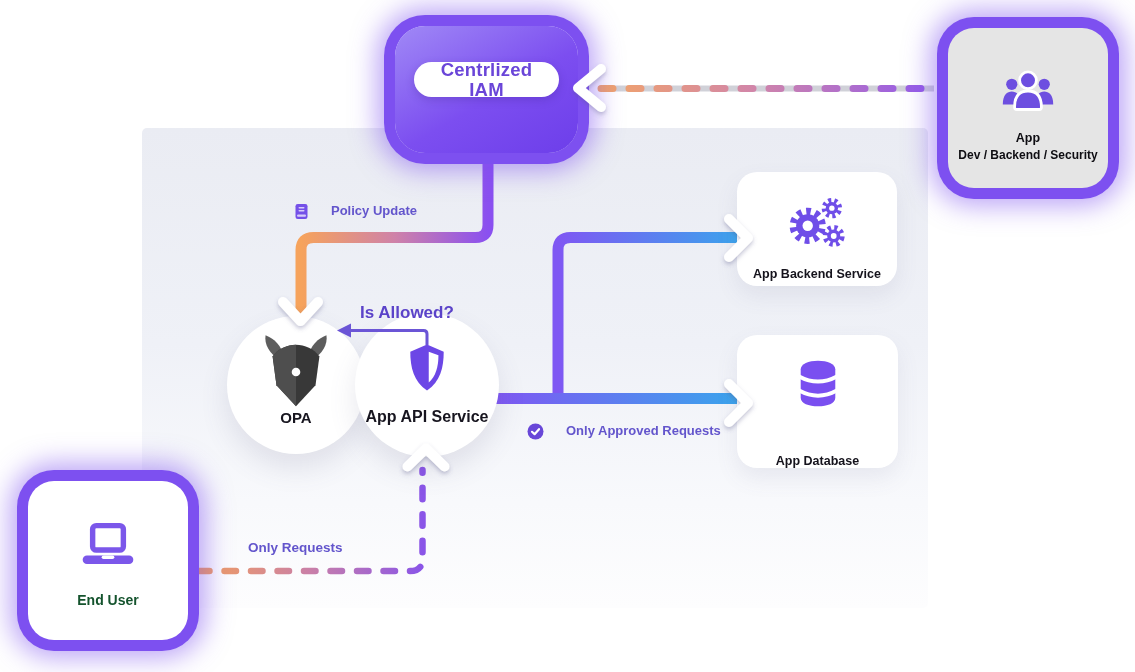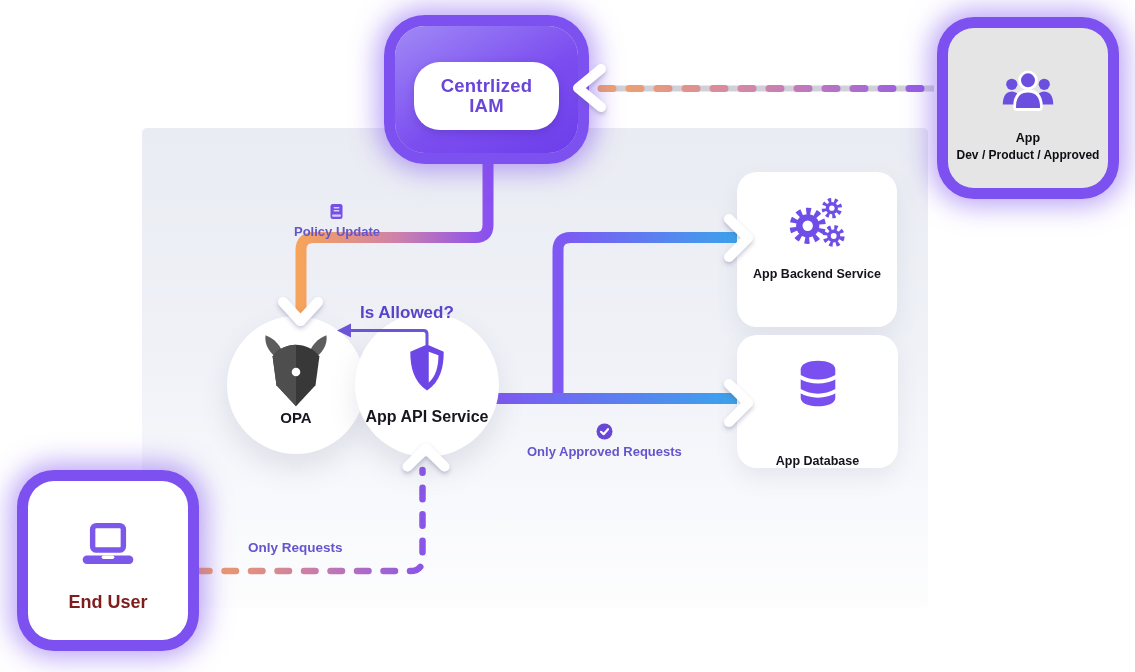--- a/index.html
+++ b/index.html
@@ -20,41 +20,41 @@
           box-shadow:0 14px 28px rgba(90,90,130,.14);}
   .opa-circle{left:227px;top:316px;width:138px;height:138px;z-index:3;padding-top:16px;box-sizing:border-box;}
   .api-circle{left:355px;top:313px;width:144px;height:144px;z-index:4;padding-top:29px;box-sizing:border-box;}
   .circle-label{font-weight:700;color:#17151f;}
   .opa-circle .circle-label{font-size:15px;margin-top:-3px;}
   .api-circle .circle-label{font-size:16px;margin-top:15px;}
 
   
   .card{background:#fff;border-radius:20px;z-index:4;display:flex;flex-direction:column;align-items:center;
         box-shadow:0 10px 22px rgba(100,100,140,.10);box-sizing:border-box;}
-  .backend-card{left:737px;top:172px;width:160px;height:155px;padding-top:25px;text-align:right;}
+  .backend-card{left:737px;top:172px;width:160px;height:114px;padding-top:25px;text-align:right;}
   .db-card{left:737px;top:335px;width:161px;height:133px;padding-top:24px;gap:28px;}
   .card-label{font-weight:700;font-size:12.5px;color:#15131c;margin-top:18px;white-space:nowrap;}
 
   
   .glow{border-radius:26px;z-index:5;box-sizing:border-box;display:flex;flex-direction:column;align-items:center;
         box-shadow:0 0 0 11px #7d50f0, 0 0 26px 18px rgba(124,78,240,.50);}
   .iam-box{left:395px;top:26px;width:183px;height:127px;border-radius:30px;
            background:linear-gradient(150deg,#a089f6 0%,#7c4ef0 55%,#6d3eea 100%);}
-  .iam-pill{left:19px;top:36px;width:145px;height:68px;border-radius:26px;background:#fff;
+  .iam-pill{left:19px;top:36px;width:145px;height:35px;border-radius:26px;background:#fff;
             display:flex;flex-direction:column;align-items:center;justify-content:center;
             box-shadow:0 3px 8px rgba(60,30,140,.25);}
   .iam-title{font-size:18.5px;font-weight:800;color:#6a45d8;line-height:1.06;letter-spacing:.2px;}
   .team-card{left:948px;top:28px;width:160px;height:160px;background:#e5e5e5;padding-top:40px;}
   .team-title{font-size:12.5px;font-weight:700;color:#0e0d12;margin-top:17px;}
   .team-sub{font-size:12px;font-weight:700;color:#0e0d12;margin-top:3px;white-space:nowrap;}
   .user-card{left:28px;top:481px;width:160px;height:159px;background:#fff;padding-top:41px;}
-  .user-label{font-size:18px;font-weight:700;color:#7f1d1d;margin-top:23px;}
-
-  
-  .flabel{z-index:6;display:flex;align-items:center;gap:4px;color:#6355cc;font-weight:700;white-space:nowrap;flex-direction:column;}
+  .user-label{font-size:14px;font-weight:700;color:#14532d;margin-top:23px;}
+
+  
+  .flabel{z-index:6;display:flex;align-items:flex-start;gap:22px;color:#6355cc;font-weight:700;white-space:nowrap;}
   .policy-label{left:294px;top:203px;font-size:13px;}
   .allowed-label{left:360px;top:303px;font-size:17px;font-weight:800;color:#5b43c9;}
   .approved-label{left:527px;top:423px;font-size:13px;}
   .userreq-label{left:248px;top:540px;font-size:13.5px;}
 </style>
 </head>
 <body>
 
 <div class="stage">
 
@@ -158,21 +158,21 @@
   <div class="abs glow team-card">
     <svg width="56" height="46" viewBox="0 0 100 80">
       <circle cx="21" cy="28" r="10" fill="#6d4fe0"></circle>
       <path d="M5,64 C5,47 13,41 21,41 C29,41 37,47 37,64 Z" fill="#6d4fe0"></path>
       <circle cx="79" cy="28" r="10" fill="#6d4fe0"></circle>
       <path d="M63,64 C63,47 71,41 79,41 C87,41 95,47 95,64 Z" fill="#6d4fe0"></path>
       <circle cx="50" cy="21" r="15" fill="#6d4fe0" stroke="#ffffff" stroke-width="5"></circle>
       <path d="M26,69 C26,47 36,40 50,40 C64,40 74,47 74,69 Q74,73 70,73 L30,73 Q26,73 26,69 Z" fill="#6d4fe0" stroke="#ffffff" stroke-width="5"></path>
     </svg>
     <div class="team-title">App</div>
-    <div class="team-sub">Dev / Product / Approved</div>
+    <div class="team-sub">Dev / Backend / Security</div>
   </div>
 
   <div class="abs glow user-card">
     <svg width="58" height="47" viewBox="0 0 64 52">
       <rect x="15" y="4" width="34" height="27" rx="4" fill="none" stroke="#7b57ea" stroke-width="6"></rect>
       <rect x="4" y="37" width="56" height="9.5" rx="4.7" fill="#7b57ea"></rect>
       <rect x="25" y="37" width="14" height="4" rx="2" fill="#ffffff"></rect>
     </svg>
     <div class="user-label">End User</div>
   </div>

